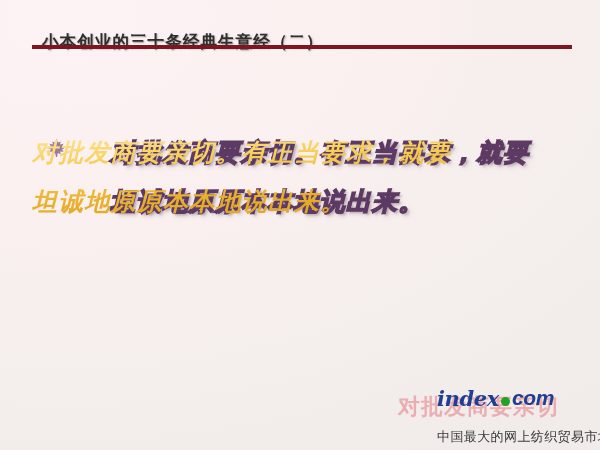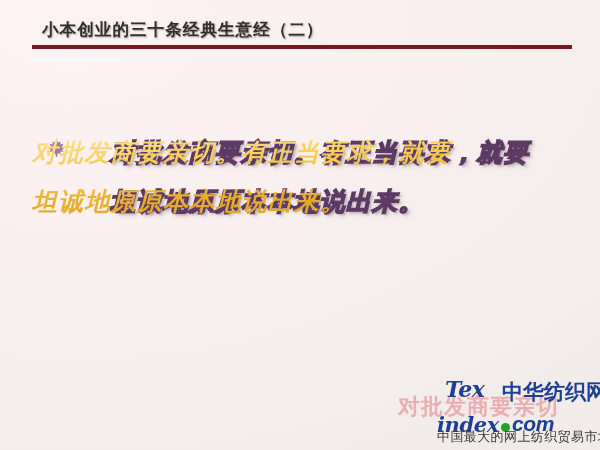--- a/index.html
+++ b/index.html
@@ -30,21 +30,21 @@
   .title-zone {
     position: absolute;
     left: 0;
     top: 14px;
     width: 600px;
     height: 44px;
   }
   .slide-title {
     position: absolute;
     left: 42px;
-    top: 4px;
+    top: 16px;
     font-family: "DejaVu Sans", "Liberation Sans", sans-serif;
     font-size: 16.5px;
     font-weight: bold;
     letter-spacing: 1.1px;
     color: #2f2e2e;
     text-shadow:
        0.7px 0.7px 0.9px rgba(130,120,120,0.55),
        1.4px 1.2px 2.2px rgba(160,150,150,0.35);
     white-space: nowrap;
     line-height: 24px;
@@ -248,24 +248,20 @@
         <p class="body-text body-text-top">对批发商要亲切。有正当要求，就要
 坦诚地原原本本地说出来。</p>
       </div>
 
     </div>
   </div>
 
   <div class="wm-pink">对批发商要亲切</div>
 
   <div class="wm-logo">
-    <div class="wm-logo-row1">
-      <span class="wm-tex">Tex</span>
-      <span class="wm-cn-big">中华纺织网</span>
-    </div>
     <div class="wm-logo-row2">
       <span class="wm-index">index</span>
       <span class="wm-dot"></span>
       <span class="wm-com">com</span>
     </div>
   </div>
 
   <div class="wm-tagline">中国最大的网上纺织贸易市场</div>
 
 </div>

